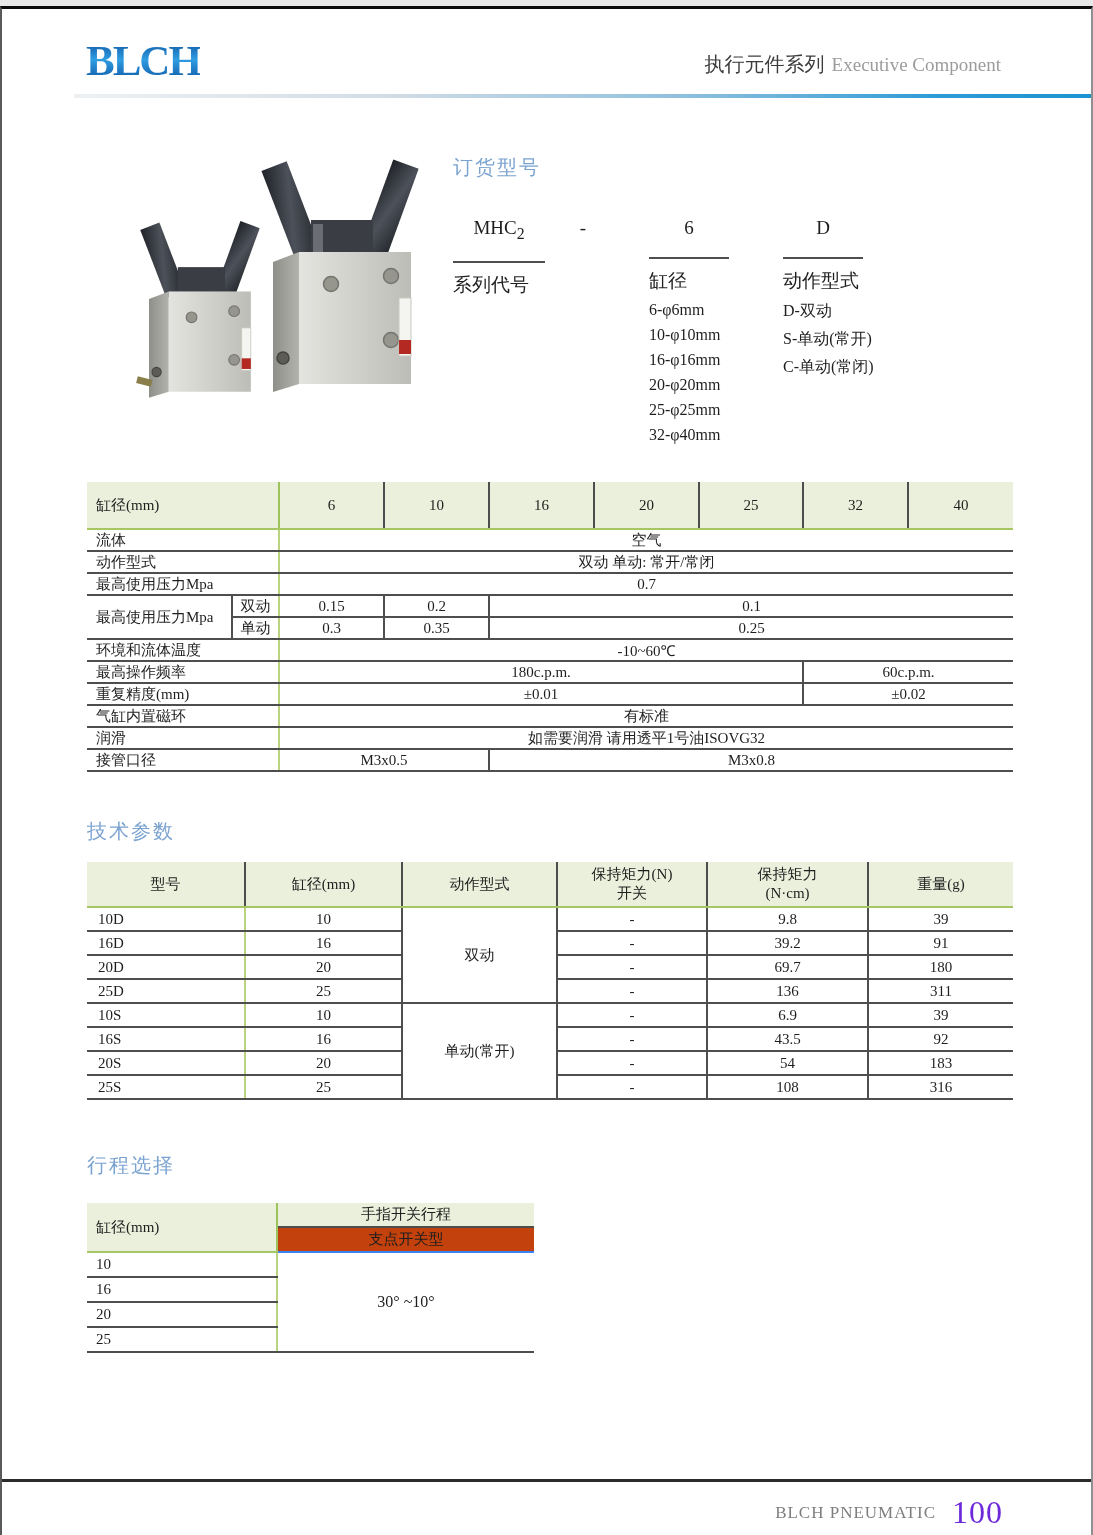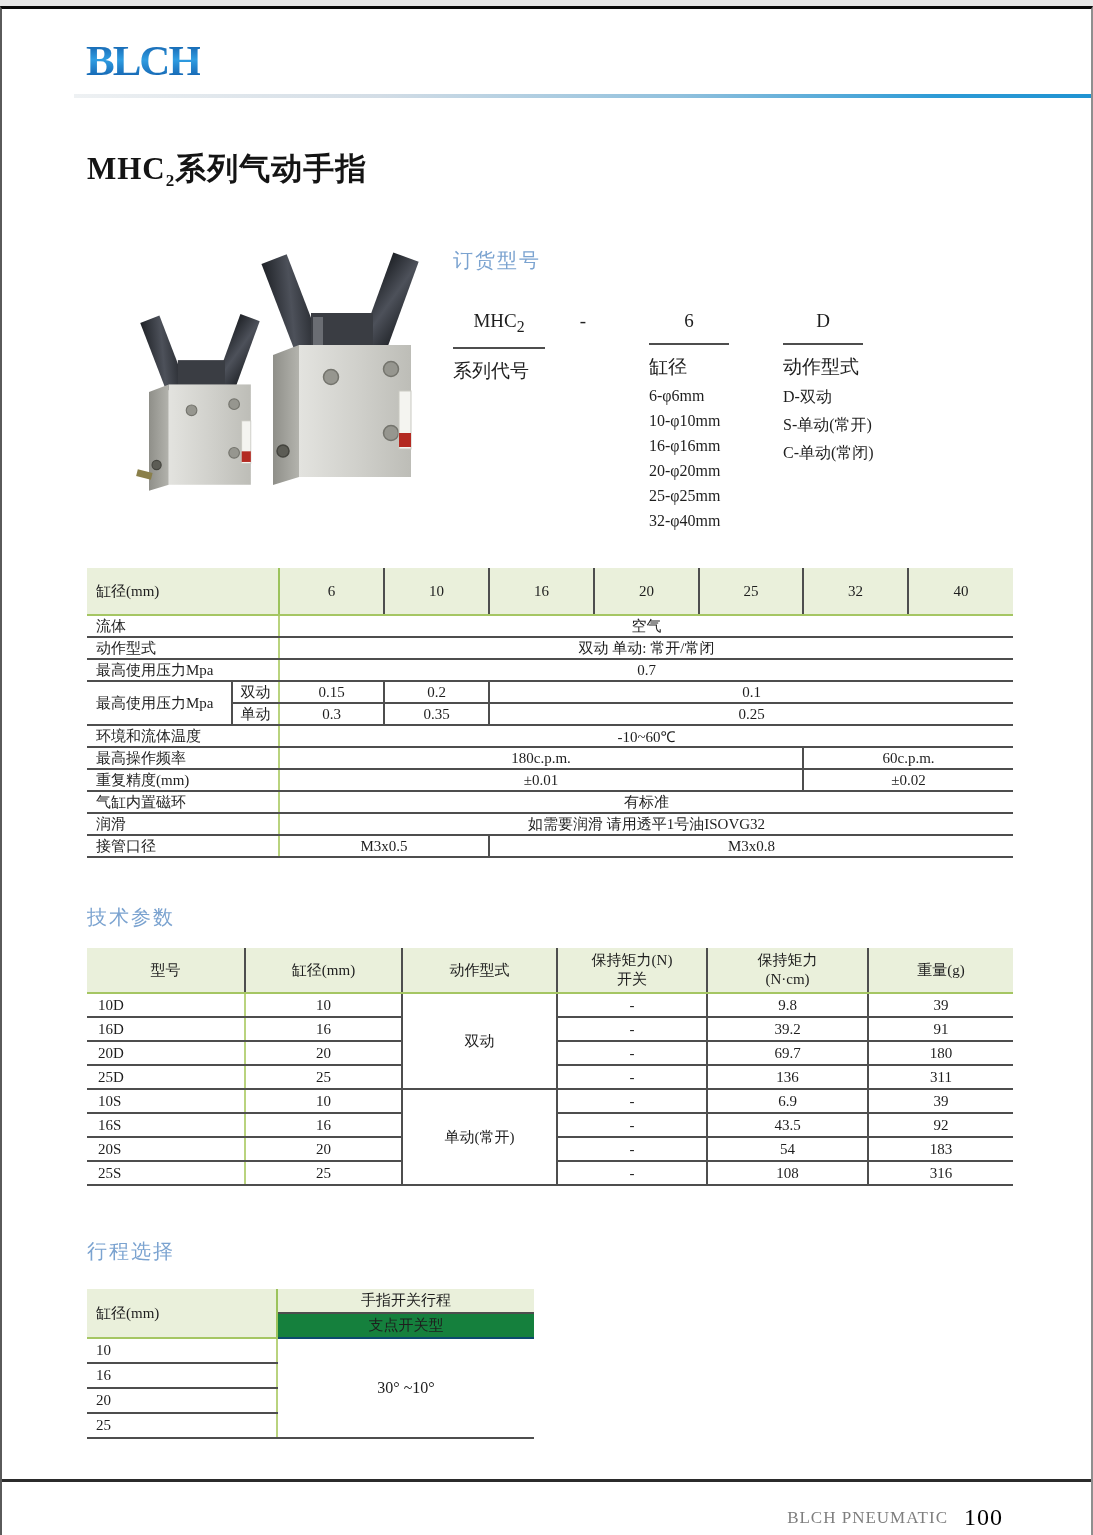--- a/index.html
+++ b/index.html
@@ -23,21 +23,21 @@
     background:linear-gradient(90deg,#eef1f3 0%,#d3dde6 30%,#8fc0dd 60%,#2d9bd6 85%,#1f93d2 100%);}
   
   .page-title{margin:50px 0 0 85px;font-size:31px;font-weight:bold;color:#141414;letter-spacing:1px;}
   .page-title sub{font-size:0.55em;}
   
   .intro{display:flex;margin:56px 0 0 85px;align-items:flex-start;}
   .photo{width:292px;height:252px;margin-left:44px;flex:none;}
   .order{margin-left:30px;flex:none;}
   .sec-title{font-size:20px;font-weight:normal;color:#7ba3d0;letter-spacing:2px;margin:0;}
   .order-cols{display:flex;margin-top:36px;align-items:flex-start;font-size:18px;}
-  .ocode{text-align:center;border-bottom:2px solid #4e4e4e;padding-bottom:11px;font-size:19px;color:#1e1e1e;}
+  .ocode{text-align:center;border-bottom:2px solid #4e4e4e;padding-bottom:18px;font-size:19px;color:#1e1e1e;}
   .odesc{font-size:19px;margin-top:9px;white-space:nowrap;color:#1e1e1e;}
   .oopt{font-size:16px;margin-top:7px;white-space:nowrap;color:#1e1e1e;}
   .col-series{width:92px;}
   .odash{width:76px;text-align:center;font-size:19px;}
   .col-bore{width:80px;margin-left:28px;}
   .col-action{width:80px;margin-left:54px;}
   
   .sect{margin-left:85px;}
   .dtable{border-collapse:collapse;table-layout:fixed;font-size:15px;color:#1e1e1e;}
   .dtable td{padding:0;text-align:center;vertical-align:middle;}
@@ -62,42 +62,42 @@
   .tech-t td.act{border-right:2px solid #4e4e4e;}
   .tech-t td.holdn{border-right:2px solid #4e4e4e;}
   .tech-t td.holdcm{border-right:2px solid #4e4e4e;}
   
   .sect-stroke{margin-top:52px;}
   .stroke-t{width:447px;margin-top:24px;font-size:15px;}
   .stroke-t td{height:23px;}
   .stroke-t td.slbl{background:#eaf0db;text-align:left;padding-left:9px;
     border-right:2px solid #9cc35c;border-bottom:2px solid #a5c663;}
   .stroke-t td.sh1{background:#eaf0db;border-bottom:2px solid #4e4e4e;}
-  .stroke-t td.sh2{background:#15803d;border-bottom:2px solid #0c4a6e;}
+  .stroke-t td.sh2{background:#c2410c;border-bottom:2px solid #3b82f6;}
   .stroke-t td.brow{text-align:left;padding-left:9px;border-bottom:2px solid #4e4e4e;border-right:2px solid #b9d37e;}
   .stroke-t td.bval{border-bottom:2px solid #4e4e4e;font-size:16px;}
   
   .ftr-rule{position:absolute;left:0;right:0;bottom:57px;height:3px;background:#2b2b2b;}
   .ftr{position:absolute;right:88px;bottom:8px;display:flex;align-items:center;gap:16px;}
   .ftr .brand{font-size:17px;color:#7e7e7e;letter-spacing:1px;}
-  .ftr .pnum{font-size:24px;color:#000000;letter-spacing:1px;}
+  .ftr .pnum{font-size:32px;color:#6d28d9;letter-spacing:1px;}
 </style>
 </head>
 <body>
 
 <div class="page">
 
   <div class="hdr">
     <div class="logo">BLCH</div>
+    <div class="hdr-right">
+      <span>执行元件系列</span><span class="en">Executive Component</span>
+    </div>
   </div>
   <div class="hdr-rule"></div>
 
-  <div class="page-title">
-    <span>MHC</span><sub>2</sub><span>系列气动手指</span>
-  </div>
 
   <div class="intro">
     <div class="photo">
       <svg viewBox="0 0 292 252" width="292" height="252" aria-hidden="true">
         <defs>
           <linearGradient id="bodyG" x1="0" y1="0" x2="1" y2="0">
             <stop offset="0" stop-color="#e3e3df"></stop>
               <stop offset="0.55" stop-color="#cfcfca"></stop>
               <stop offset="1" stop-color="#bdbdb7"></stop>
           </linearGradient>

